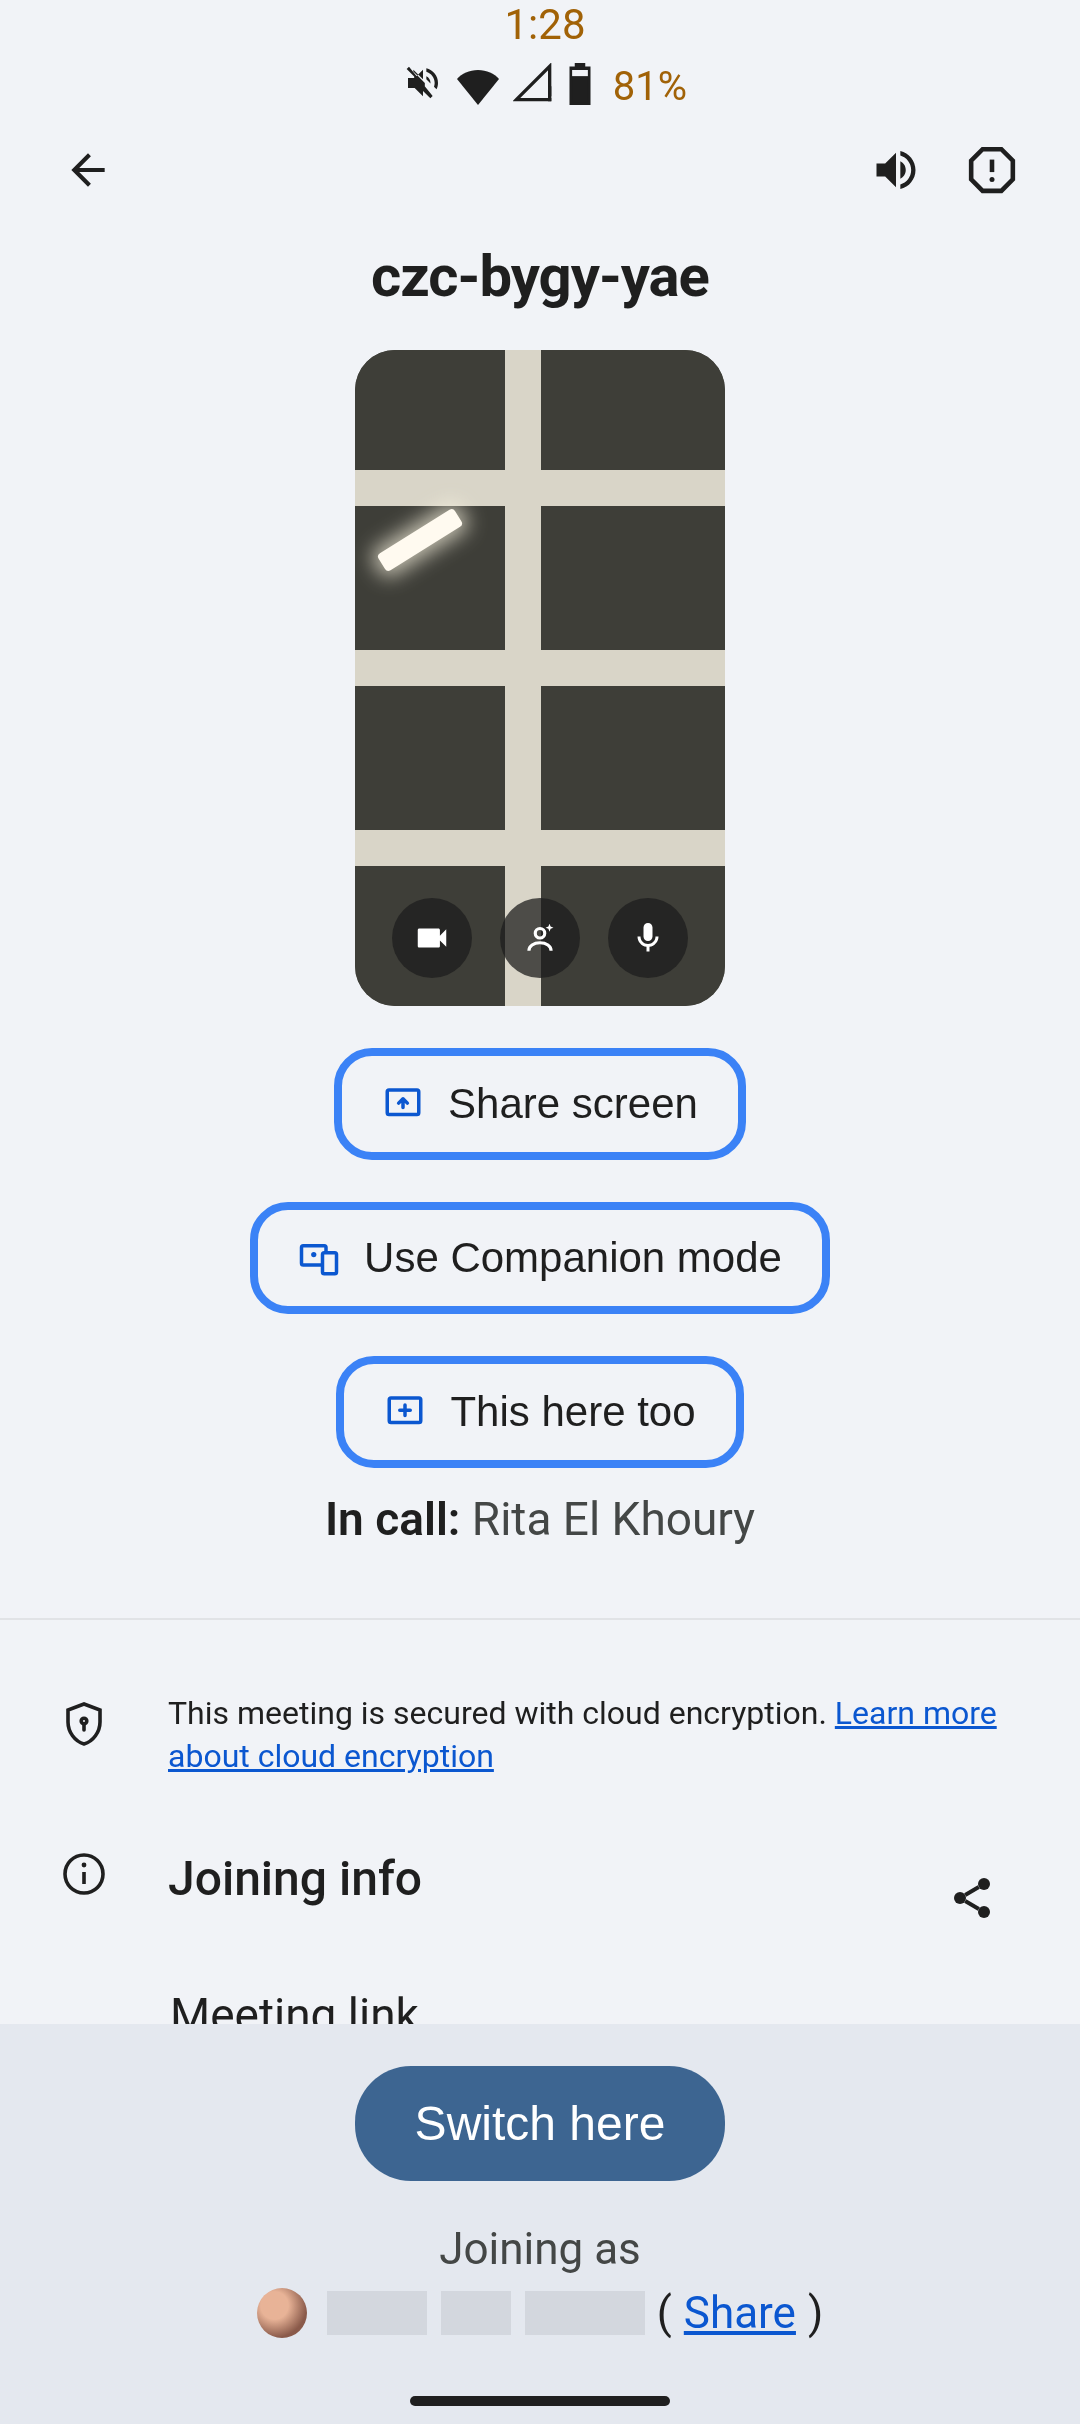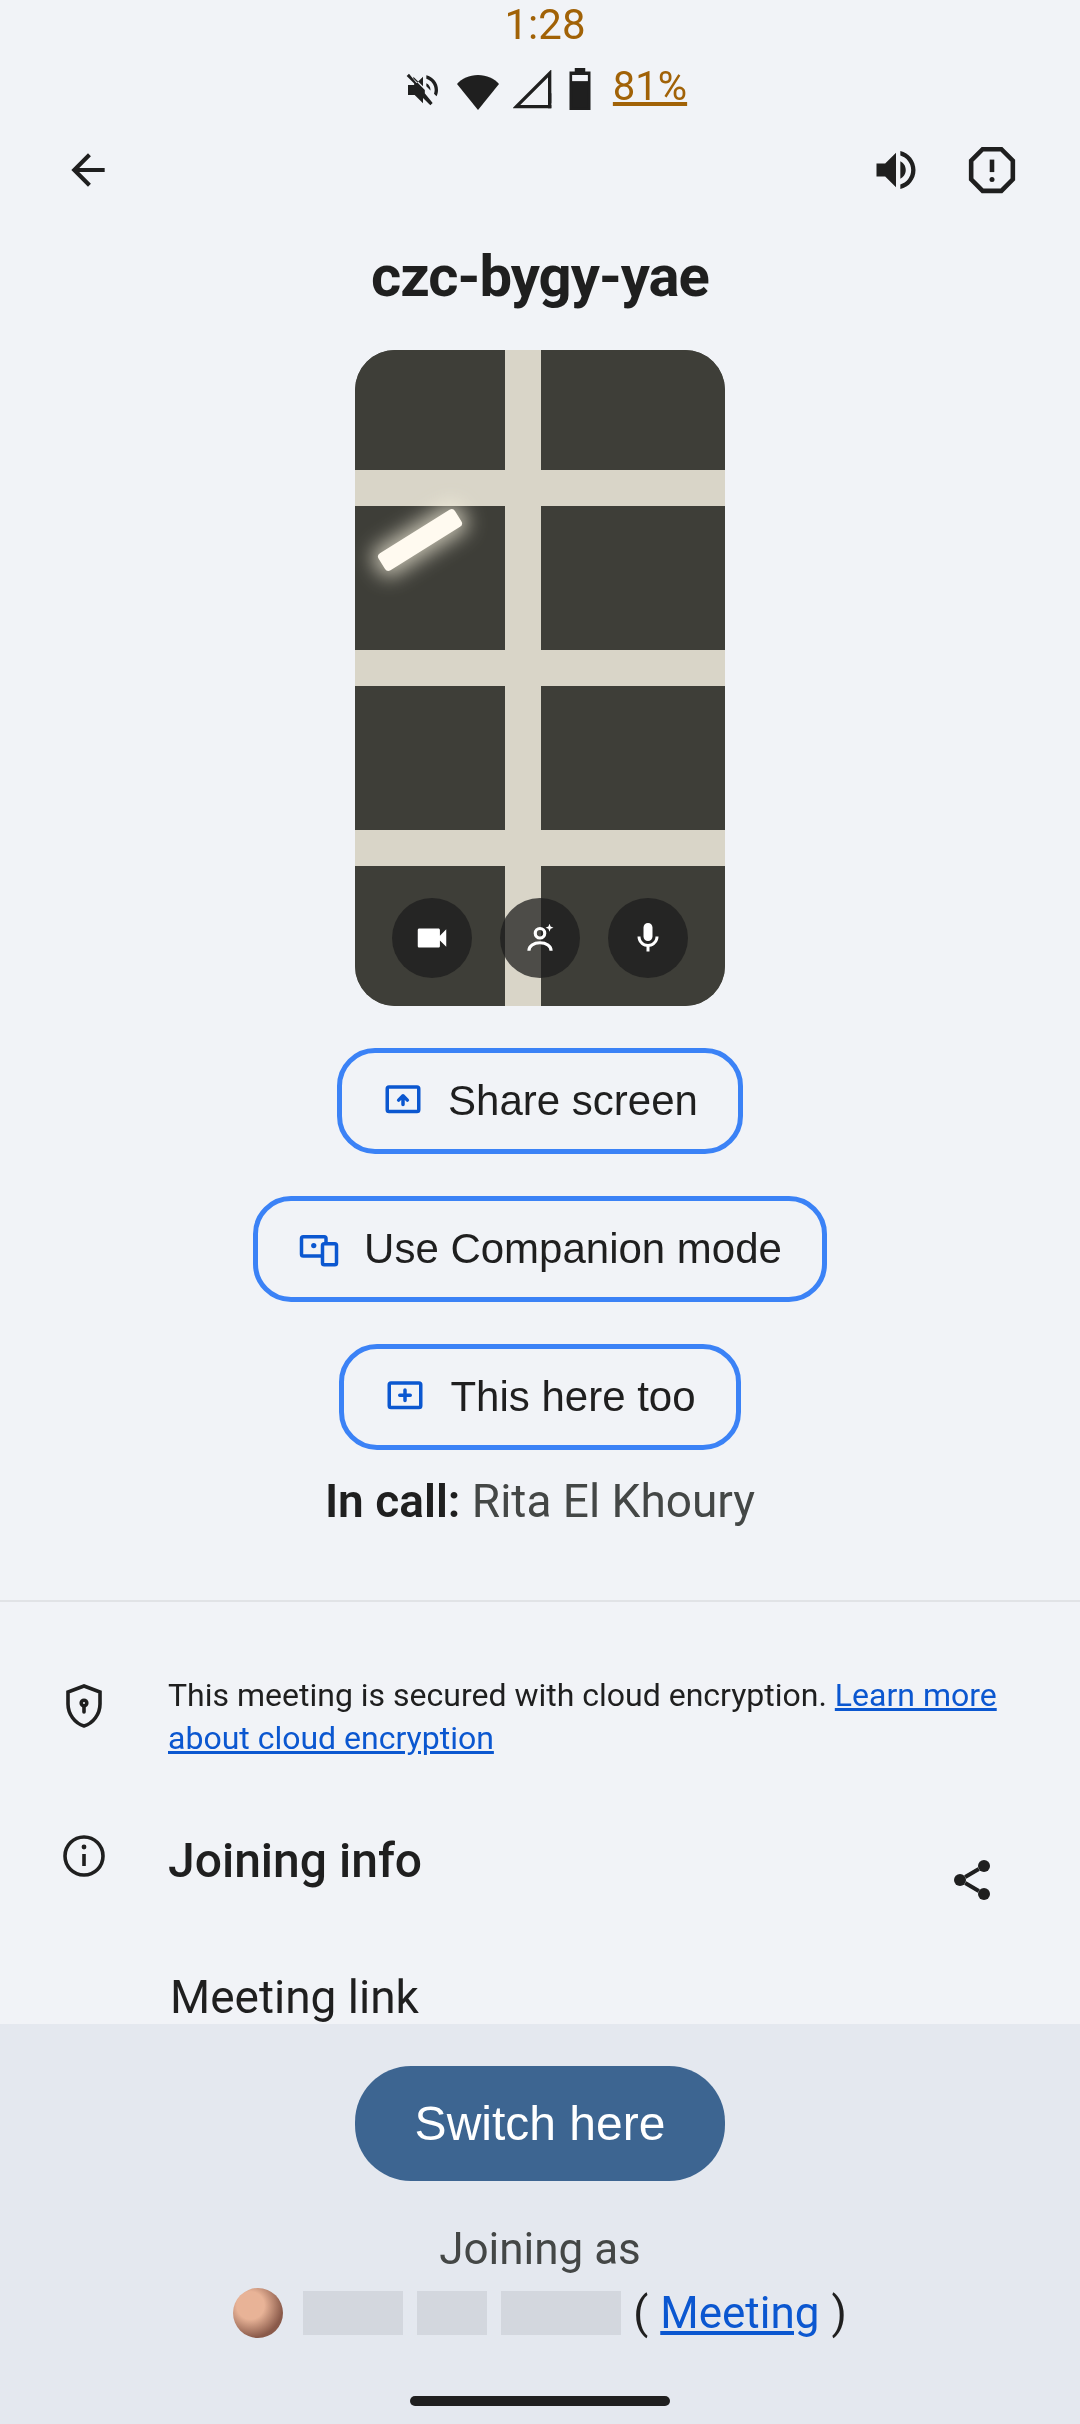--- a/index.html
+++ b/index.html
@@ -17,21 +17,21 @@
     height: 110px;
     display: flex;
     align-items: center;
     justify-content: space-between;
     padding: 0 70px 0 80px;
     font-size: 42px;
     color: #a16207;
     flex-direction: column;
   }
   .status-left { font-weight: 400; }
-  .status-right { display: flex; align-items: flex-end; gap: 14px; text-decoration: underline; }
+  .status-right { display: flex; align-items: flex-start; gap: 14px; }
   .status-right svg { display: block; }
   .battery-text { font-size: 40px; margin-left: 6px; }
 
   
   .app-bar {
     height: 120px;
     display: flex;
     align-items: center;
     padding: 0 40px;
   }
@@ -98,21 +98,21 @@
 
   
   .chips {
     display: flex;
     flex-wrap: wrap;
     gap: 42px;
     justify-content: center;
     margin: 42px 50px 0;
   }
   .chip {
-    border: 5px solid #3b82f6;
+    border: 8px solid #3b82f6;
     border-radius: 38px;
     background: #f1f3f7;
     padding: 24px 40px;
     display: flex;
     align-items: center;
     gap: 24px;
     font-size: 42px;
     color: #1f1f1f;
     font-weight: 400;
   }
@@ -388,17 +388,17 @@
   <button class="cta">Switch here</button>
   <div class="joining-as">Joining as</div>
   <div class="account-row">
     <div class="avatar"></div>
     <div class="redacted">
       <span style="width:100px"></span>
       <span style="width:70px"></span>
       <span style="width:120px"></span>
     </div>
     <span>(</span>
-      <a href="#" class="switch-link">Meeting</a>
+      <a href="#" class="switch-link">Share</a>
       <span>)</span>
   </div>
   <div class="nav-handle"></div>
 </div>
 
 </body></html>

